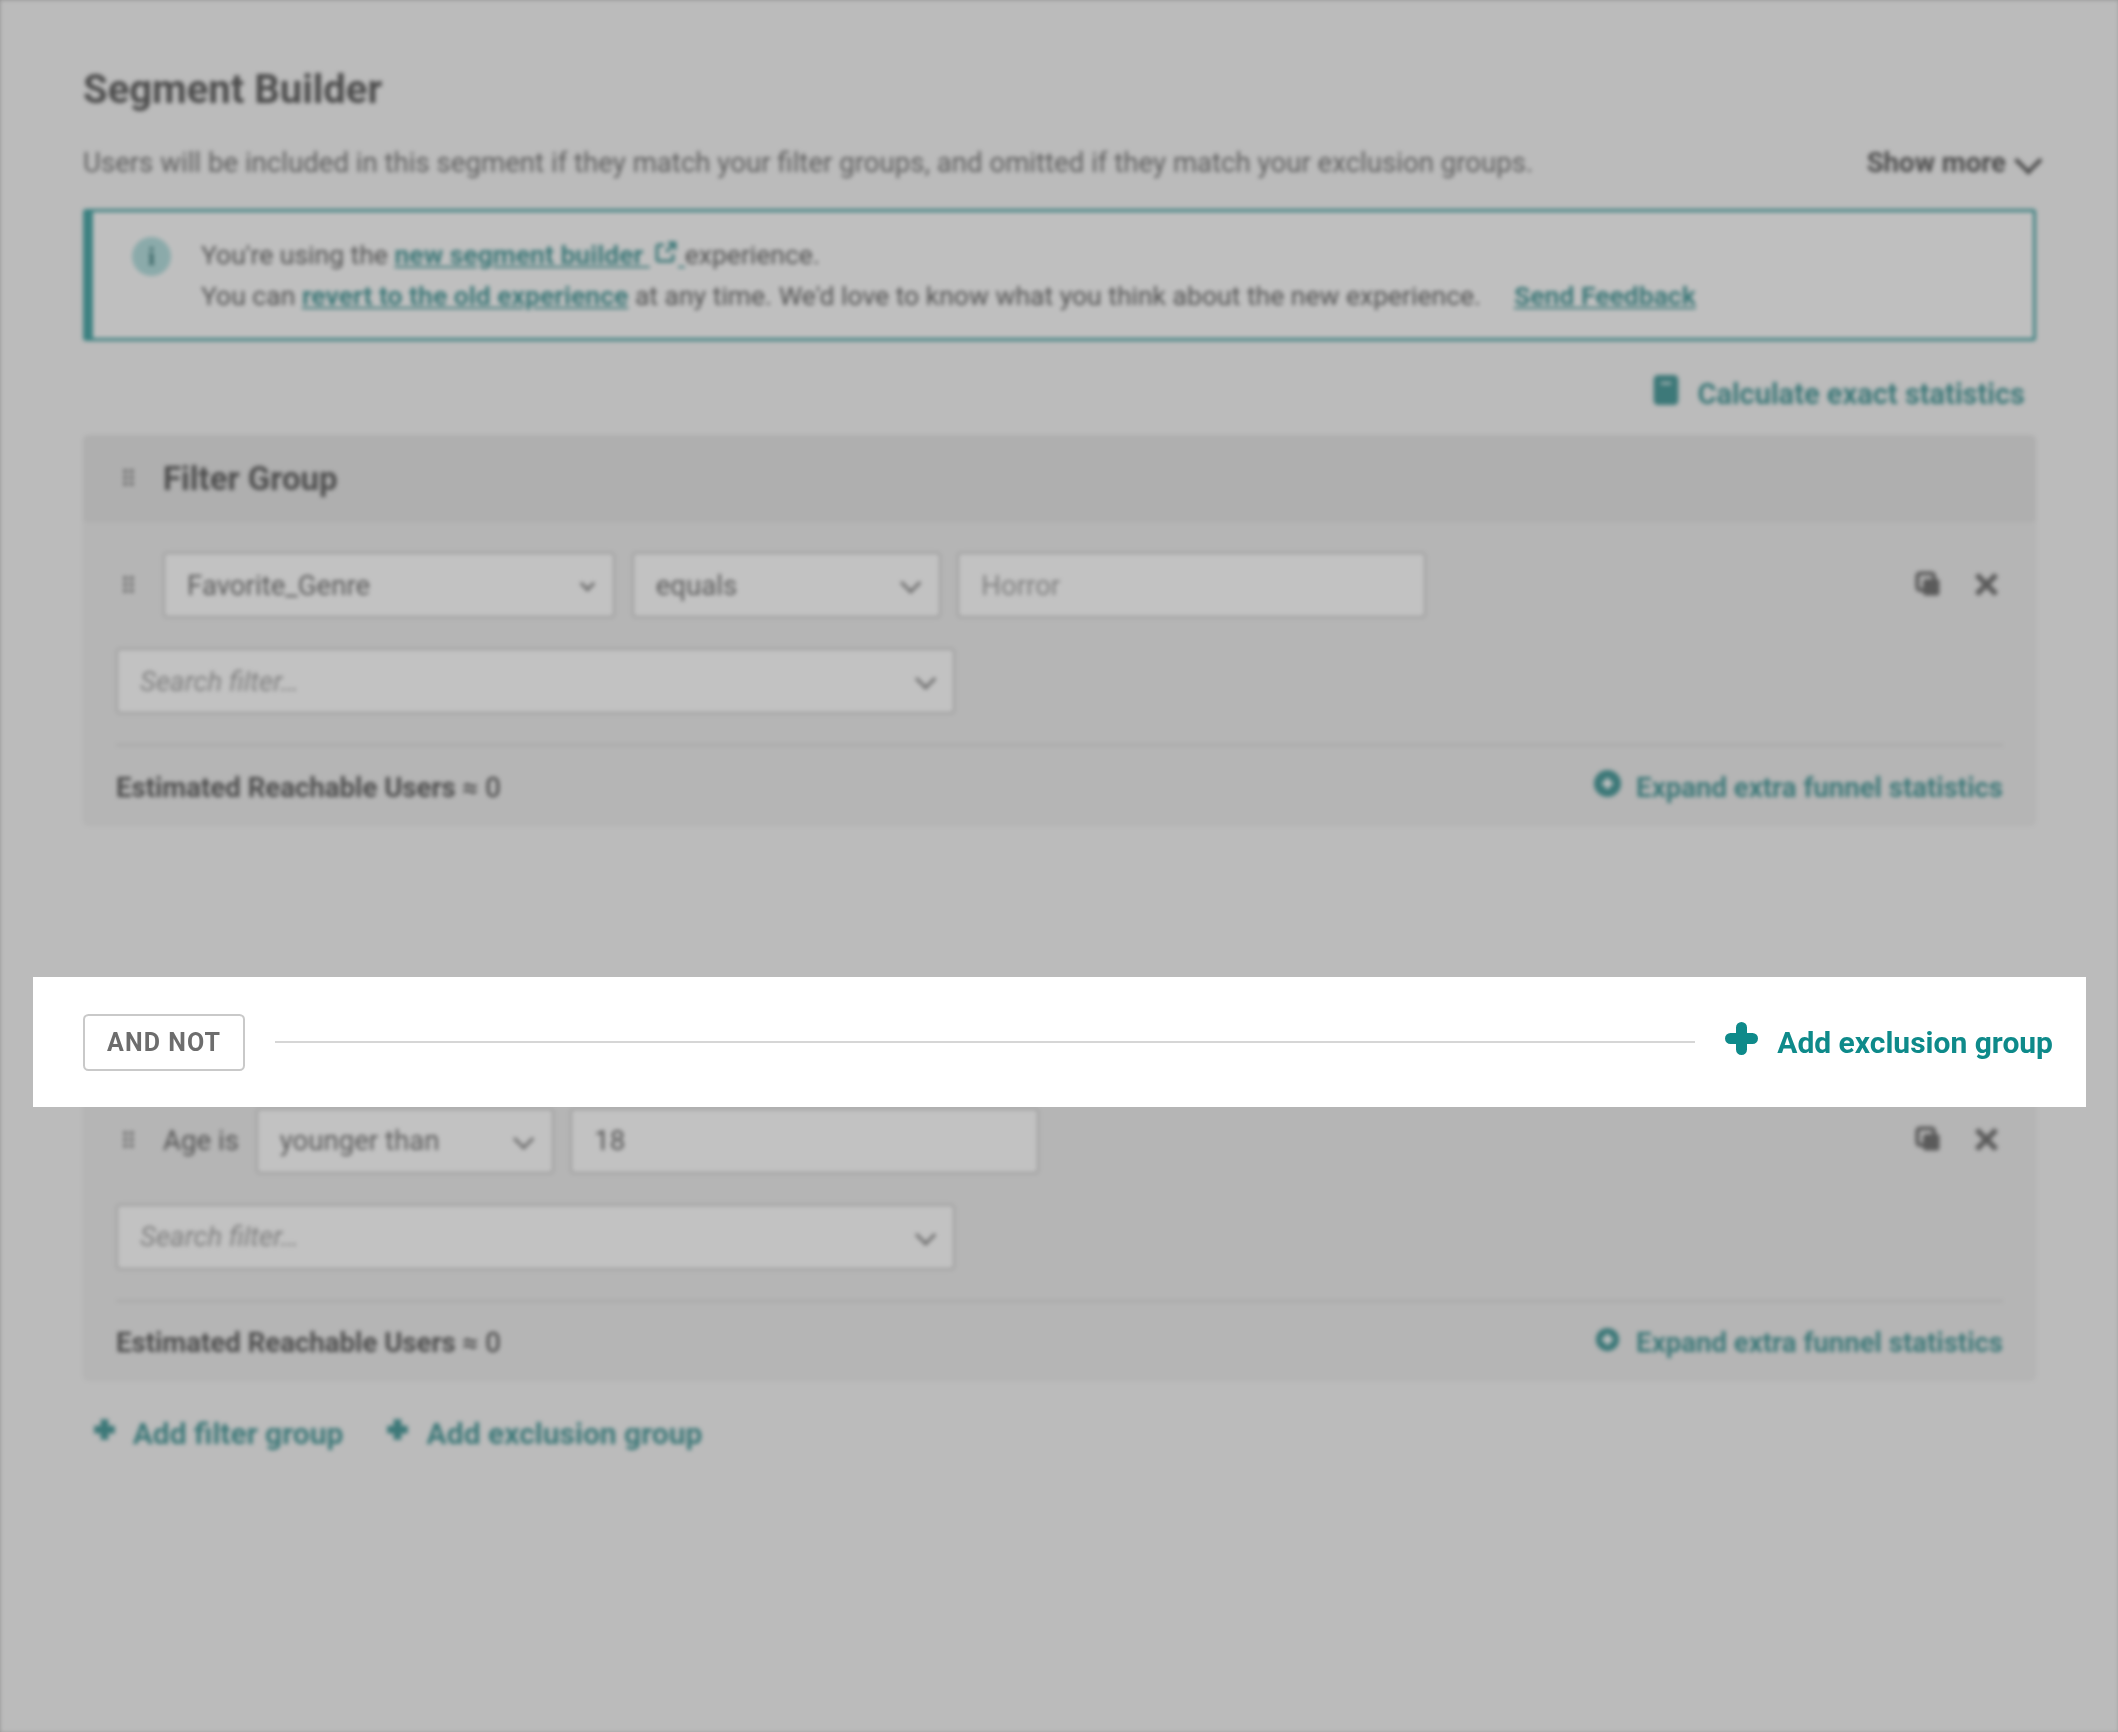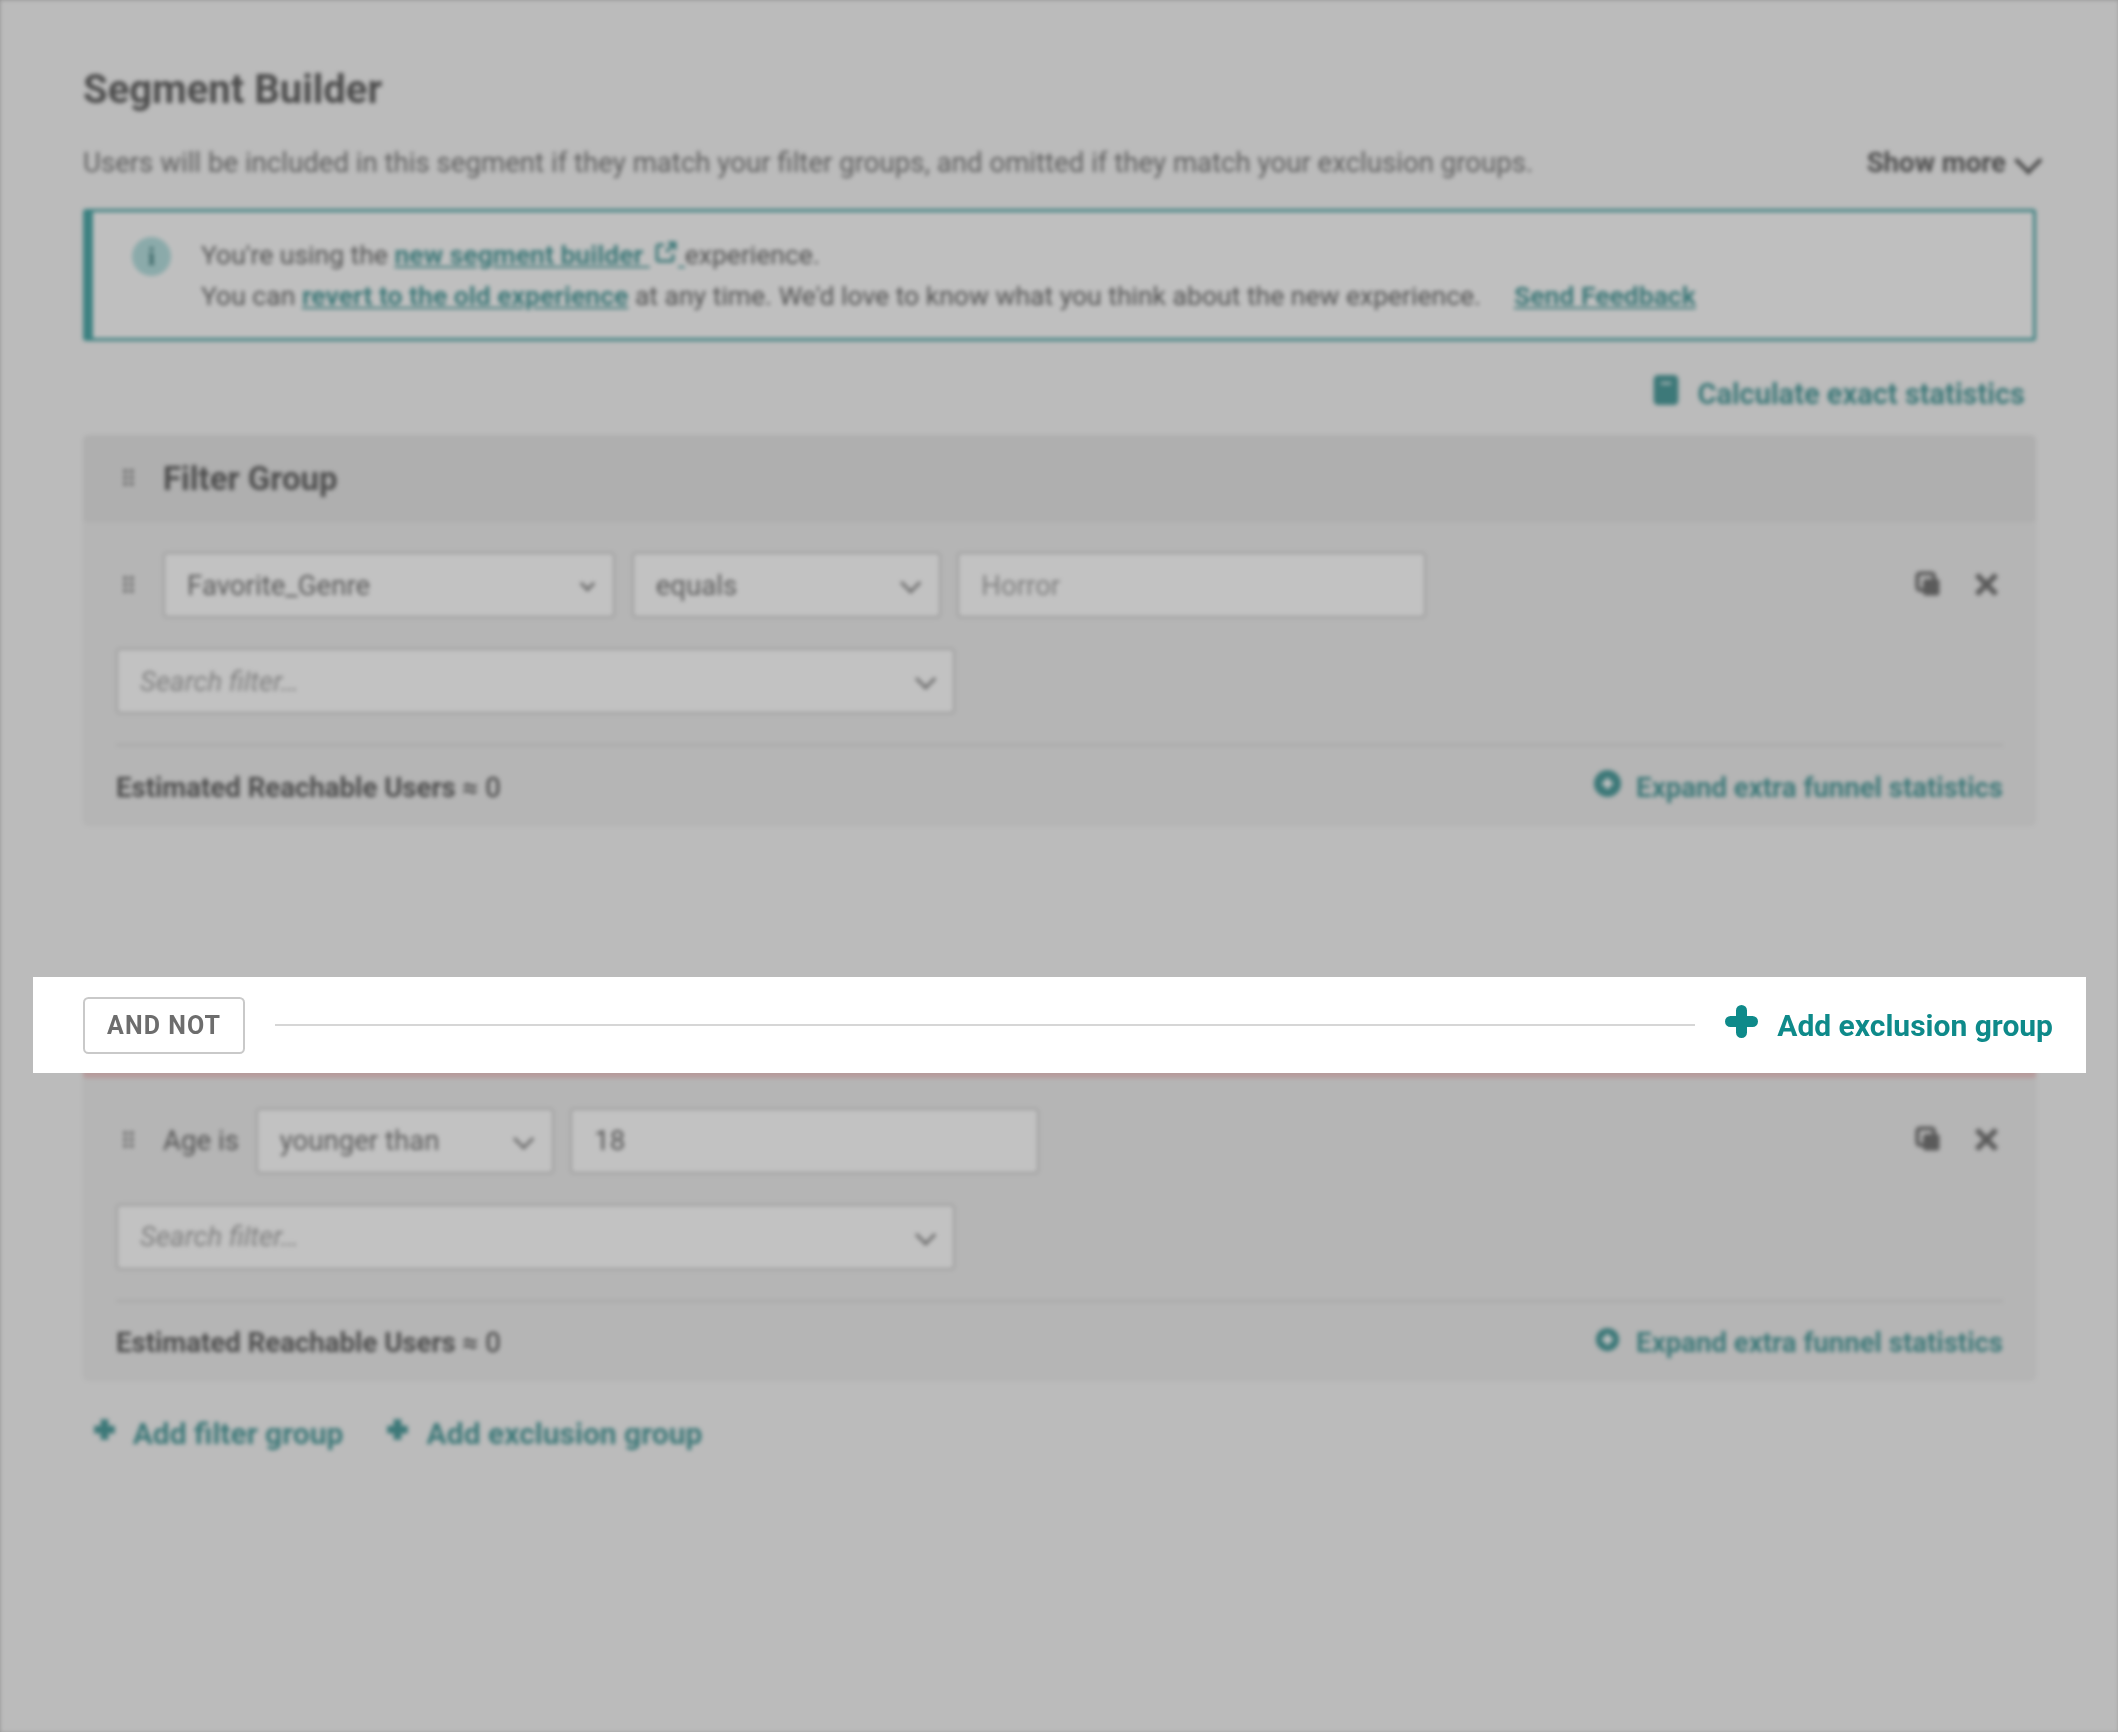--- a/index.html
+++ b/index.html
@@ -222,21 +222,21 @@
 
   
   .spacer-band { height: 132px; }
 
   
   .hl-band {
     position: absolute;
     top: 977px;  
     left: 33px;
     right: 33px;
-    height: 96px;
+    height: 130px;
     background: #ffffff;
     display: flex;
     align-items: center;
     padding-left: 50px;
     padding-right: 33px;
   }
   .andnot-chip {
     border: 2.2px solid #c9c9c9;
     border-radius: 5.5px;
     padding: 12px 22px;

